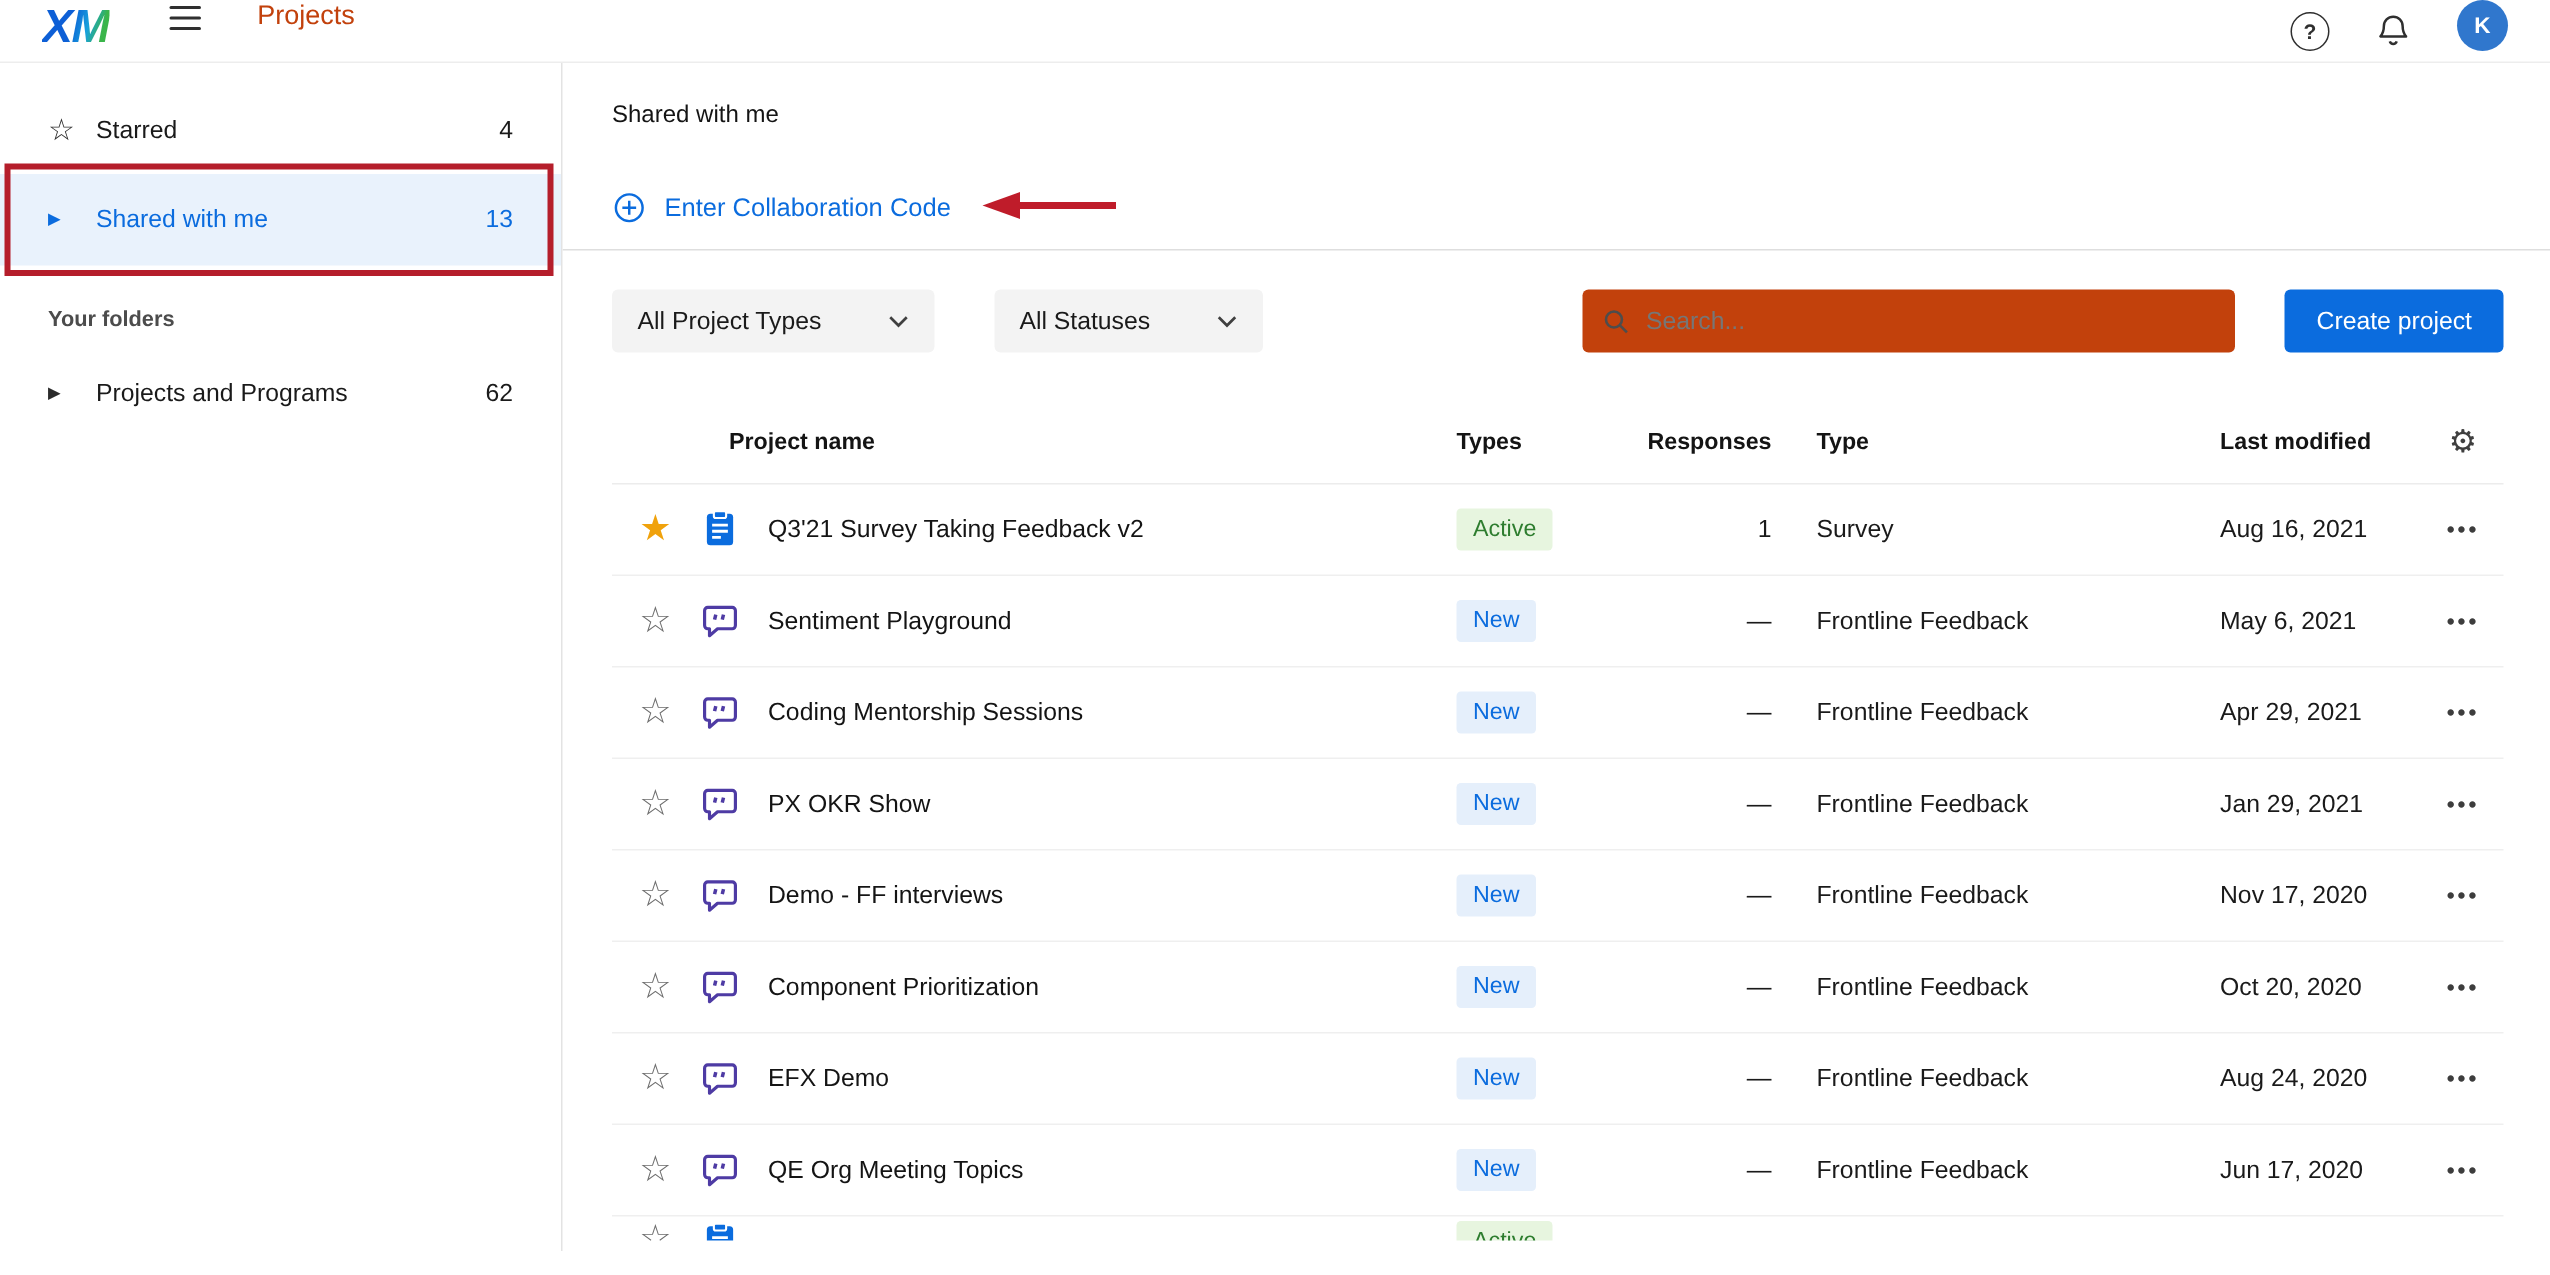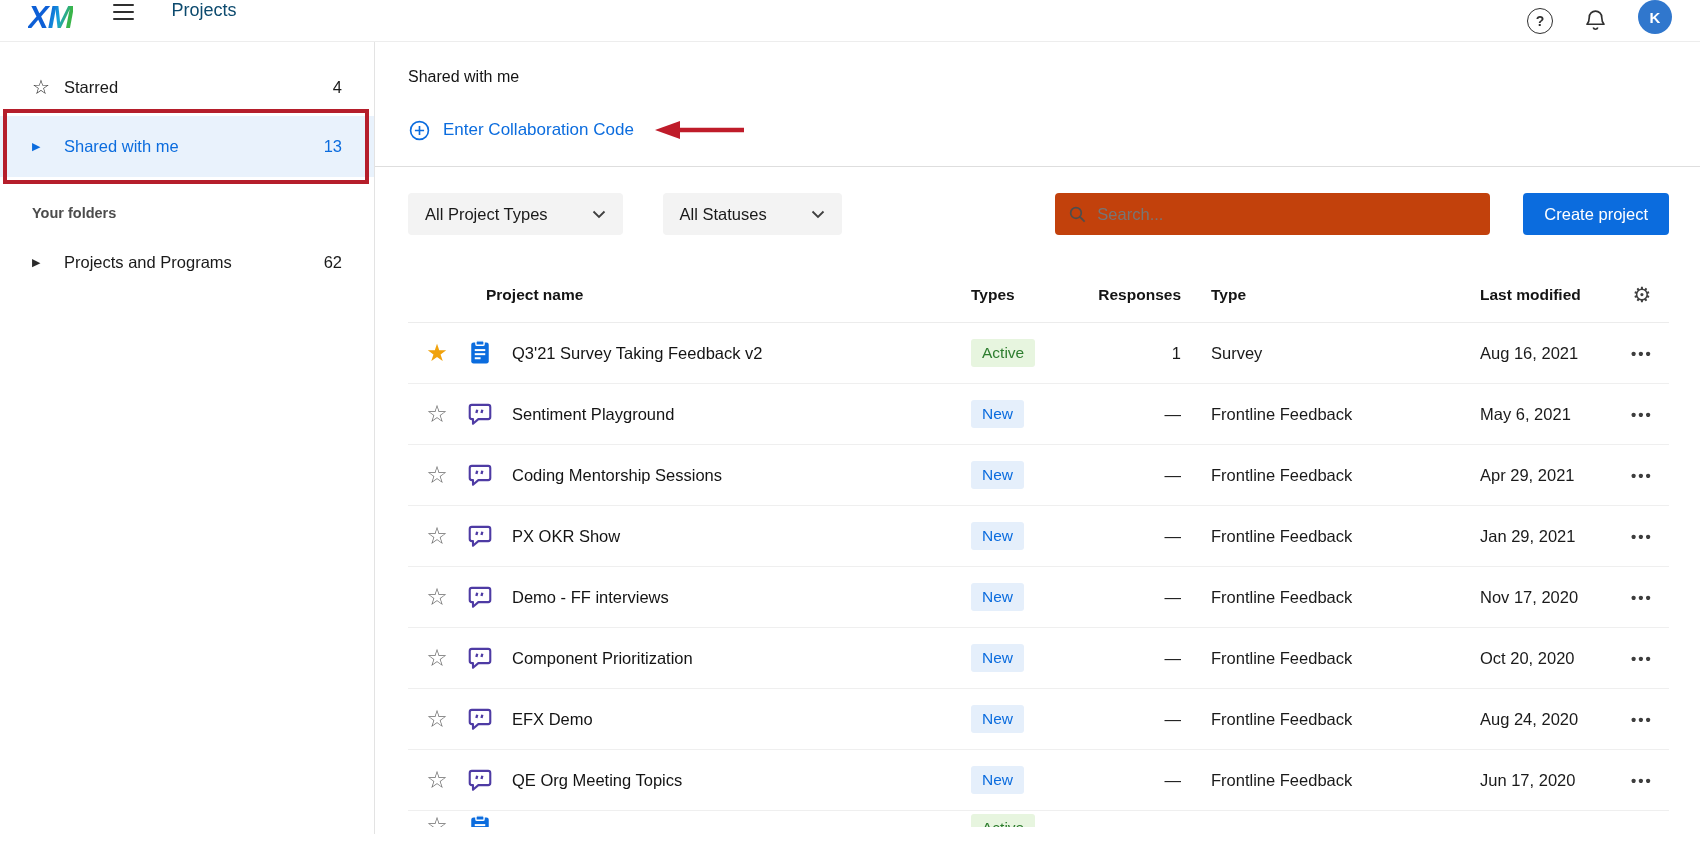--- a/index.html
+++ b/index.html
@@ -6,21 +6,21 @@
   html,body{width:1700px;height:850px}
   body{font-family:"Liberation Sans",sans-serif;background:#fff;color:#1a1a1a;overflow:hidden}
 
   
   .topbar{height:42px;display:flex;padding:0 28px;border-bottom:1px solid #ededed;background:#fff}
   .logo{font-size:31px;font-weight:800;font-style:italic;letter-spacing:-1px;cursor:pointer;
         background:linear-gradient(105deg,#0d5fd6 0%,#0d5fd6 42%,#17a1dc 63%,#3ab54a 82%,#3ab54a 100%);
         -webkit-background-clip:text;background-clip:text;color:transparent}
   .hamburger{margin-left:36px;background:none;border:none;display:flex;flex-direction:column;gap:4.5px;cursor:pointer;padding:4px}
   .hamburger span{display:block;width:21px;height:2.4px;background:#2f2f2f;border-radius:1px}
-  .page-title{margin-left:34px;font-size:18px;color:#0c4a6e}
+  .page-title{margin-left:34px;font-size:18px;color:#c2410c}
   .spacer{flex:1}
   .iconbtn{background:none;border:none;cursor:pointer;display:flex;align-items:center;justify-content:center;margin-left:30px;padding:0}
   .help-circle{width:26px;height:26px;border:1.8px solid #2f2f2f;border-radius:50%;display:flex;align-items:center;justify-content:center;font-size:14px;font-weight:700;color:#2f2f2f}
   .avatar{width:34px;height:34px;border-radius:50%;background:#3077cd;color:#fff;font-size:15px;font-weight:700;display:flex;align-items:center;justify-content:center;border:none;margin-left:30px;cursor:pointer}
 
   
   .layout{display:flex;height:792px}
 
   
   .sidebar{width:375px;border-right:1px solid #e3e3e3;padding-top:16px;flex-shrink:0}
@@ -31,21 +31,21 @@
   .s-label{flex:1}
   .s-count{font-size:16.5px}
   .side-item.selected{background:#e9f2fc;color:#0b6cde;height:61px}
   .side-item.selected .caret{color:#0b6cde}
   .red-box{position:absolute;left:3px;right:5px;top:-7px;bottom:-7px;border:4px solid #b51e2b;pointer-events:none}
   .folders-heading{font-size:14.5px;font-weight:700;color:#4c4c4c;padding:28px 32px 12px}
 
   
   .main{flex:1;padding:26px 31px 0 33px;overflow:hidden}
   .m-heading{font-size:16px;font-weight:400;color:#141414}
-  .collab-row{display:flex;align-items:center;margin-top:24px;height:40px}
+  .collab-row{display:flex;align-items:flex-end;margin-top:24px;height:40px}
   .collab-link{display:flex;align-items:center;gap:12px;color:#0b6cde;font-size:17px;font-weight:500;text-decoration:none;cursor:pointer}
   .arrow{margin-left:16px}
   .divider{border-bottom:1px solid #dedede;margin:16px -31px 0 -33px}
 
   .filters{display:flex;align-items:center;margin-top:26px}
   .dropdown{height:42px;background:#f3f3f3;border:none;border-radius:4px;display:flex;align-items:center;gap:44px;padding:0 17px;font-size:16.5px;font-family:inherit;color:#1a1a1a;cursor:pointer}
   .dropdown + .dropdown{margin-left:40px}
   .searchbox{width:435px;height:42px;background:#c2410c;border-radius:4px;display:flex;align-items:center;padding:0 13px;gap:10px;margin-right:33px}
   .searchbox input{border:none;background:transparent;outline:none;font-size:16.5px;font-family:inherit;flex:1;color:#1a1a1a}
   .searchbox input::placeholder{color:#767676}

